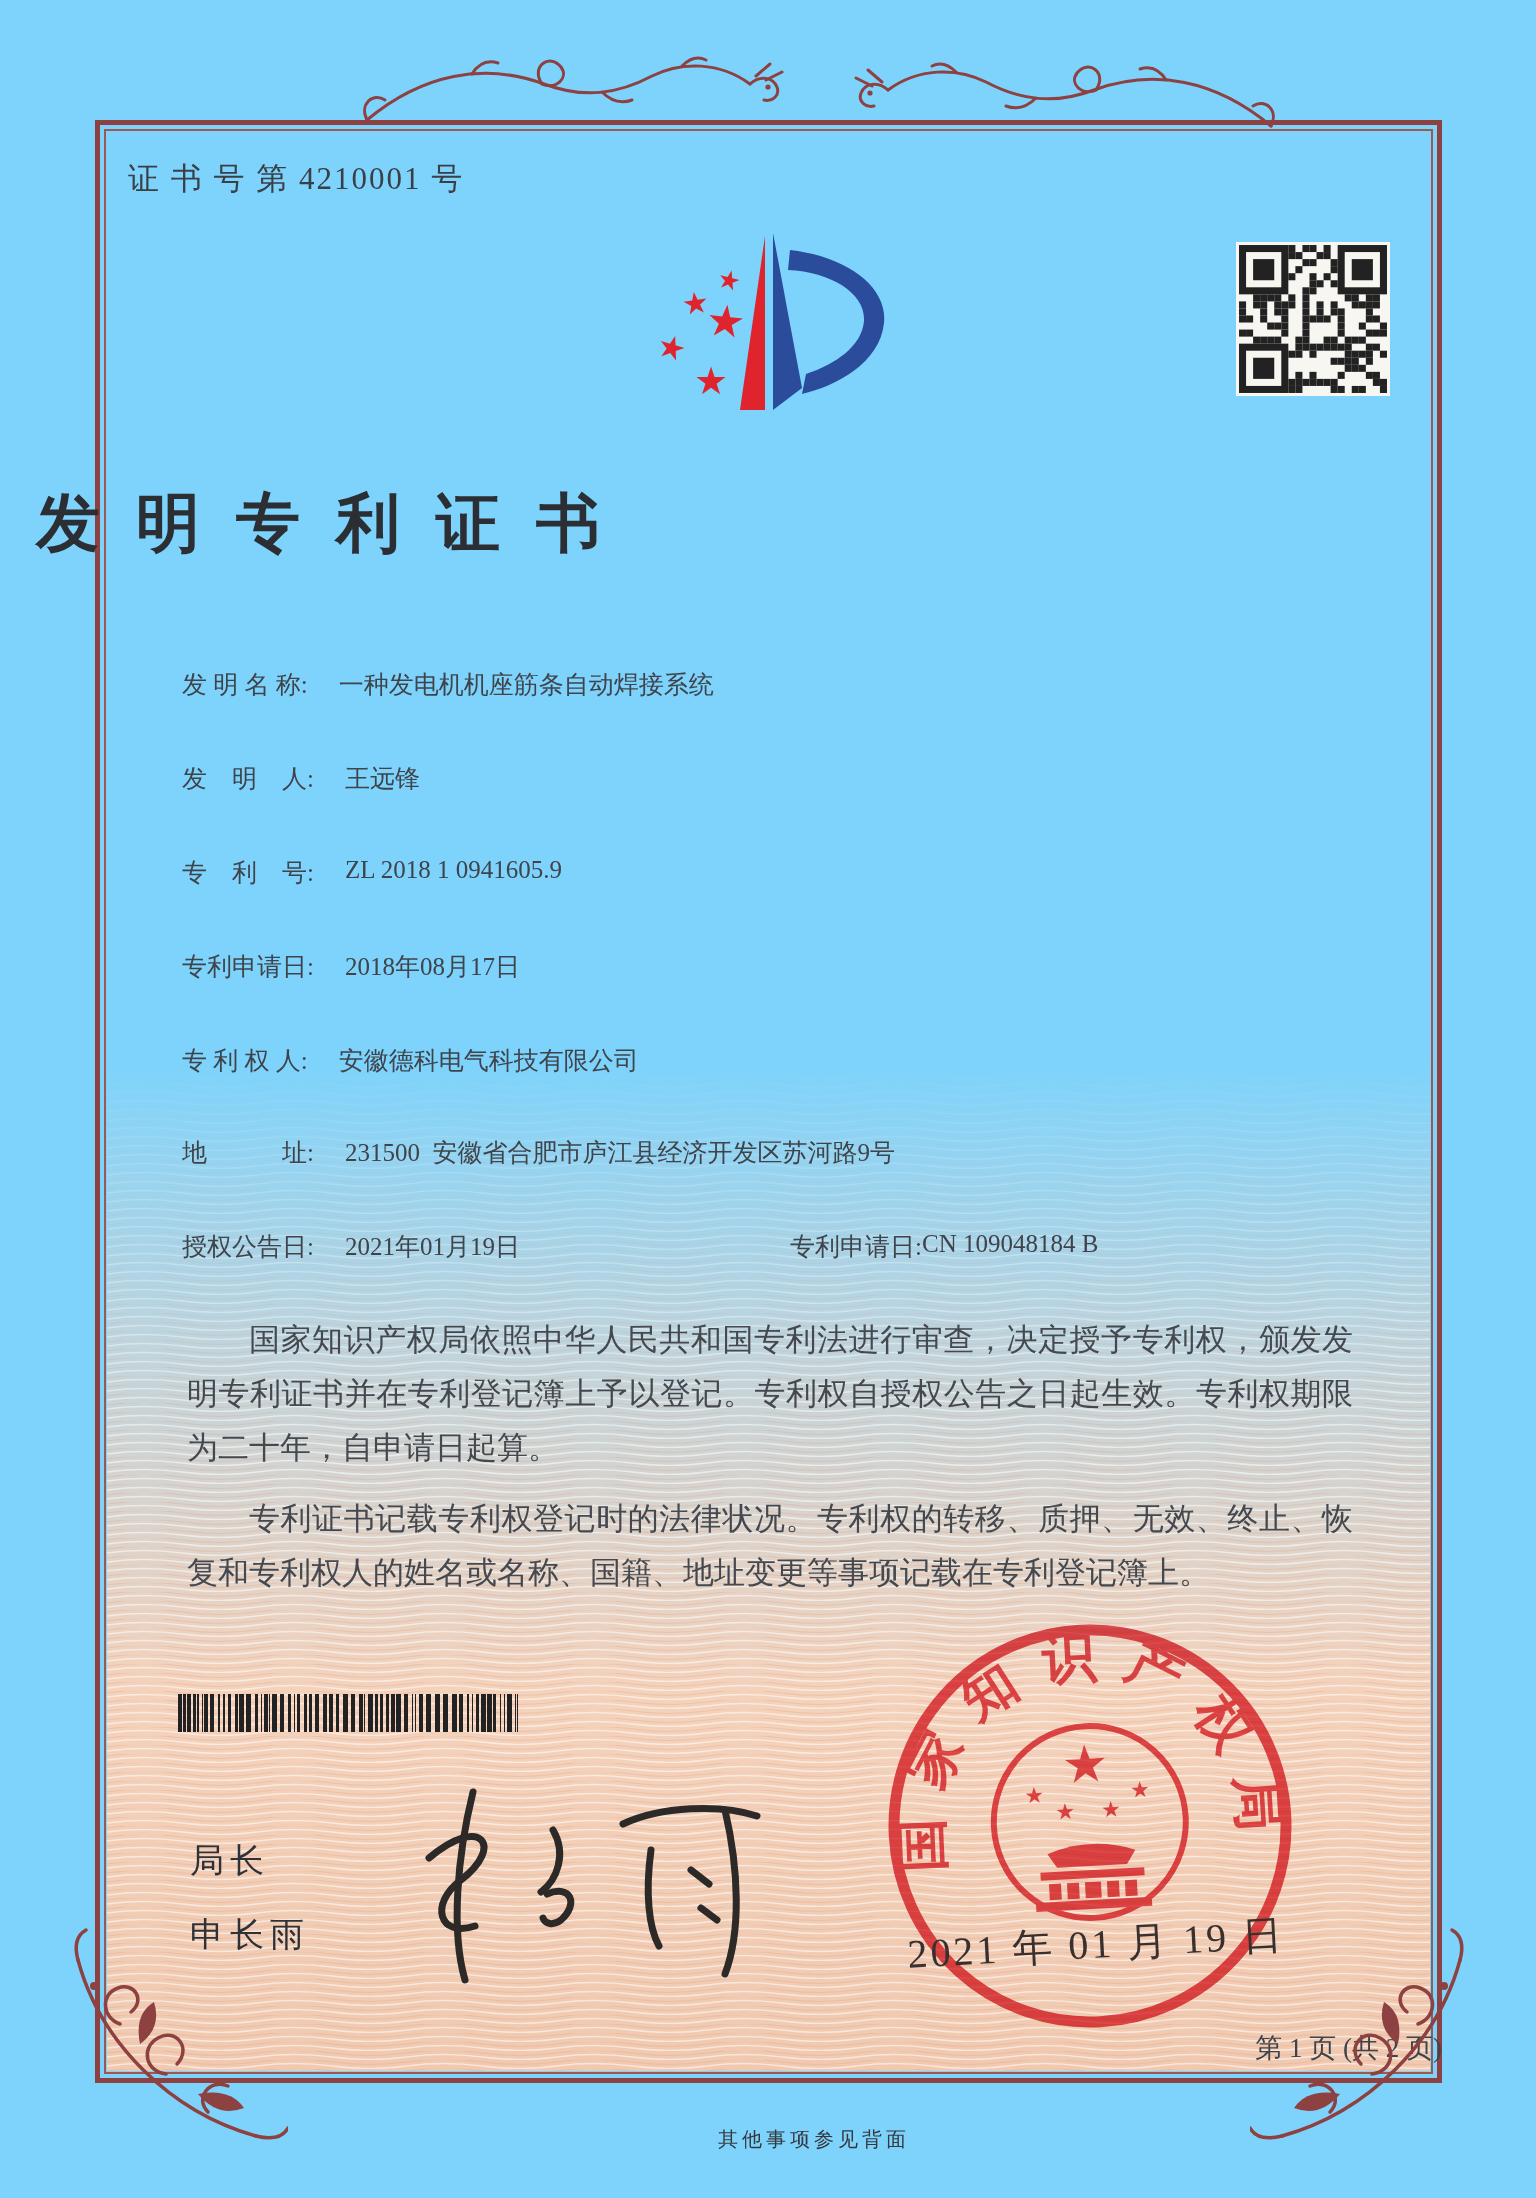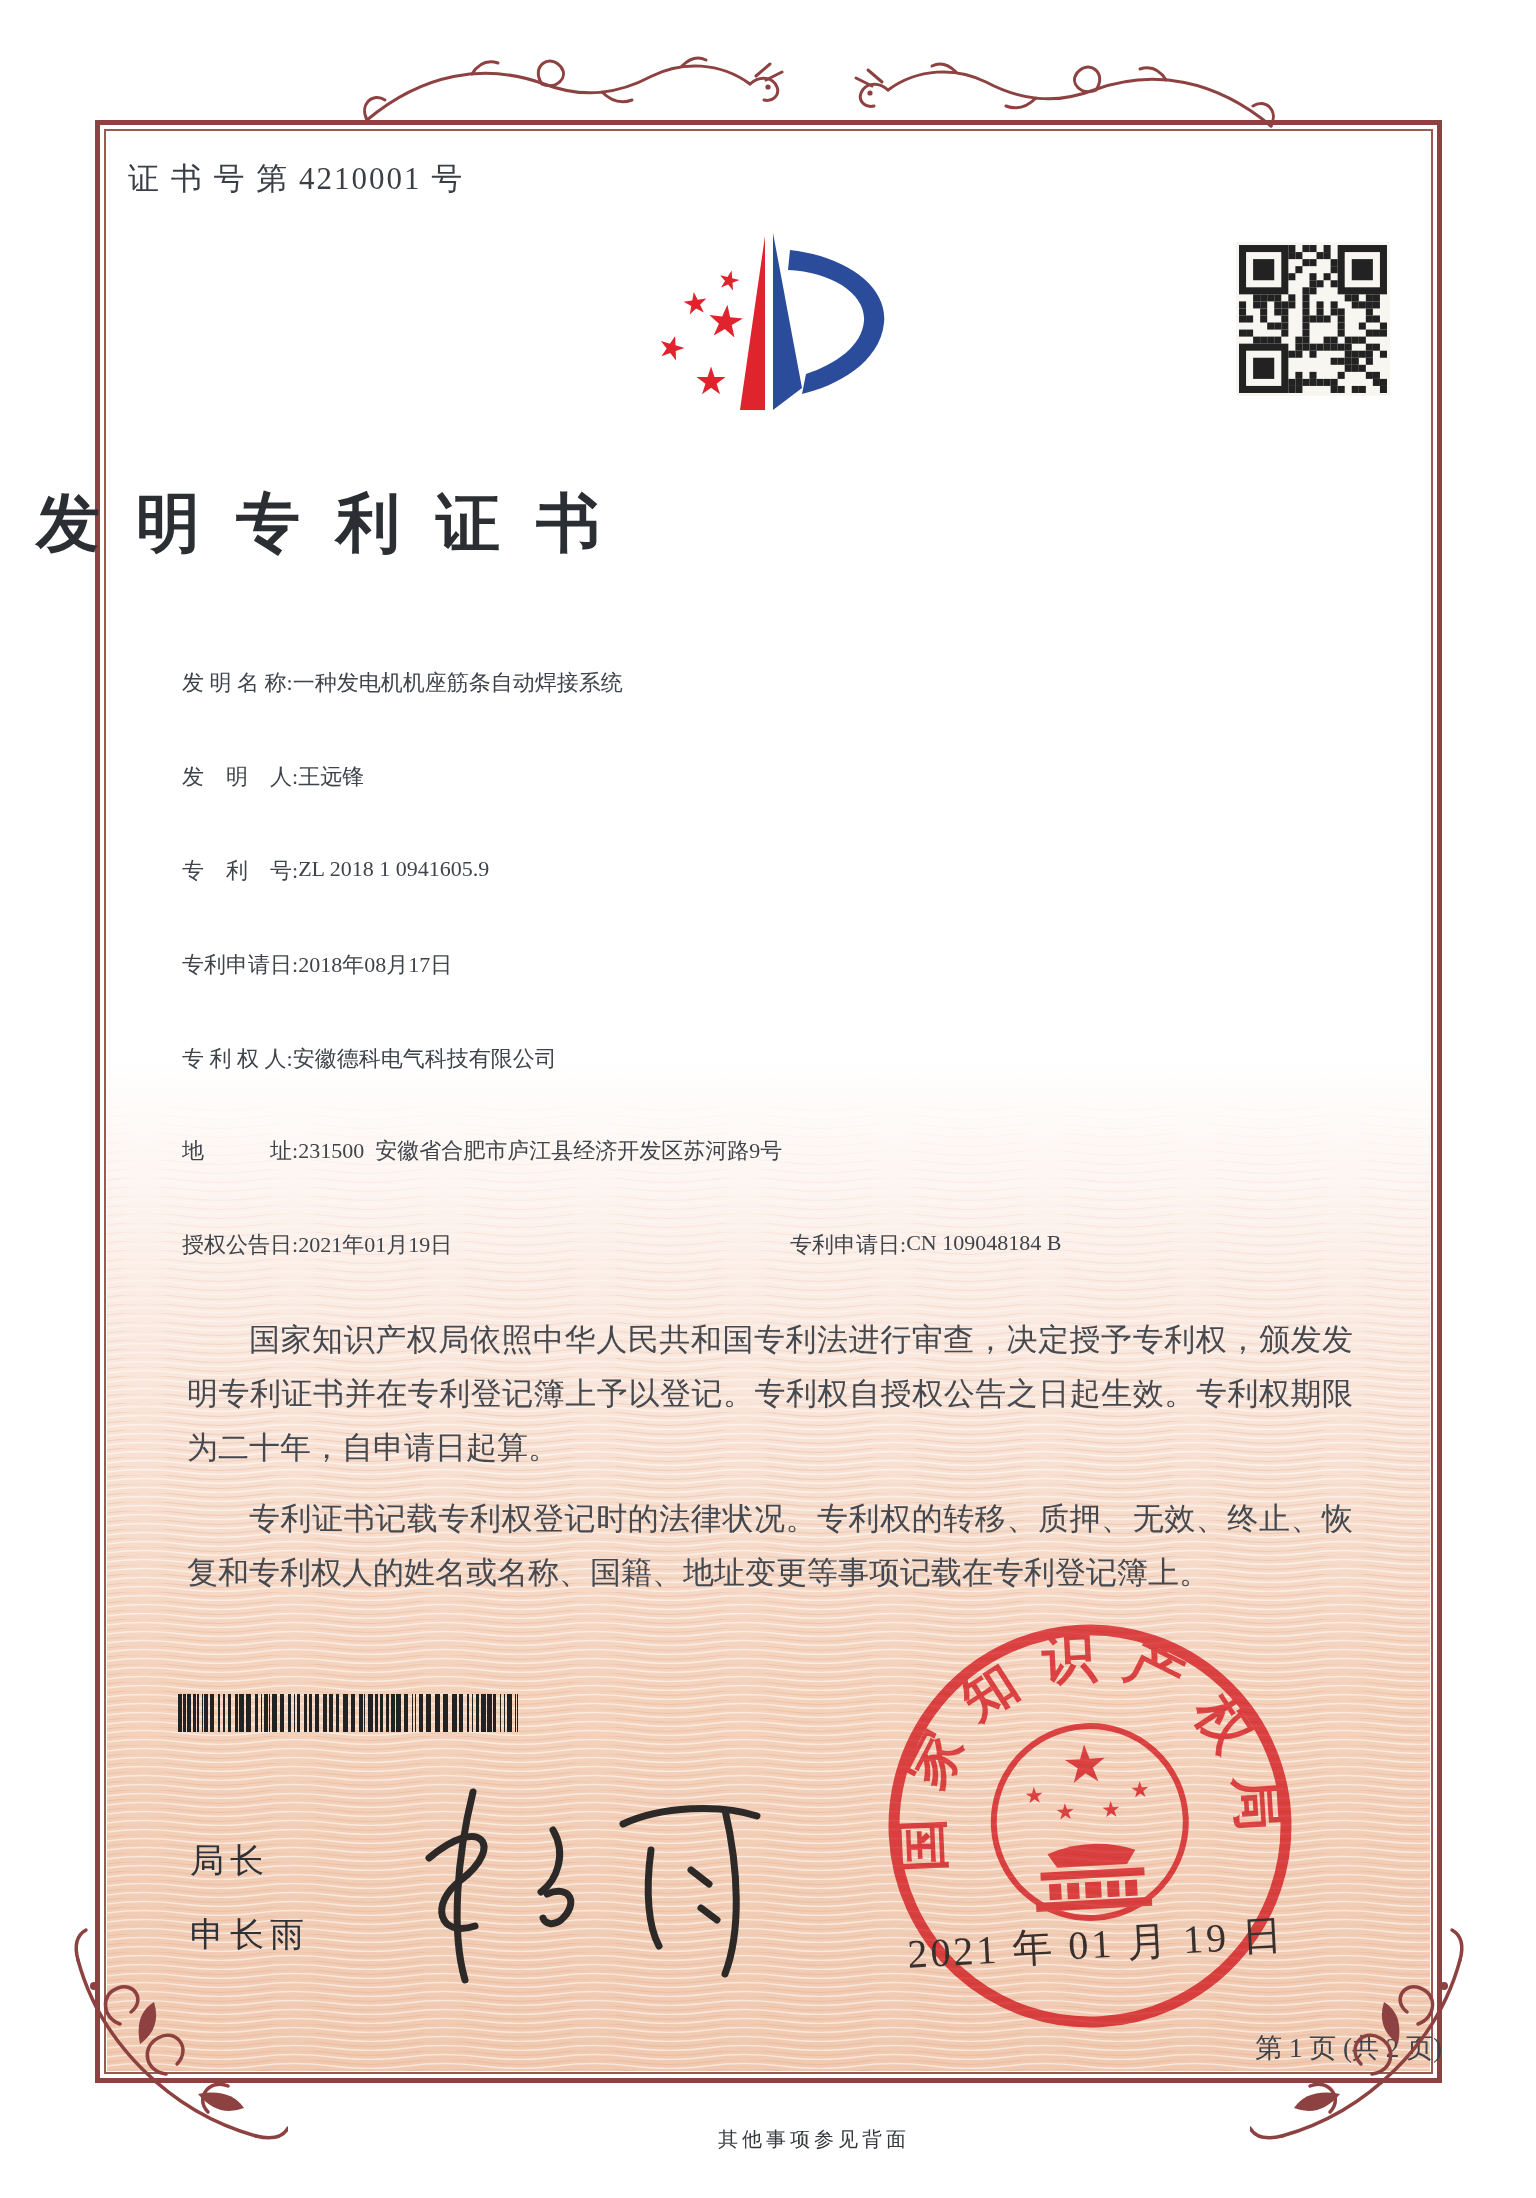--- a/index.html
+++ b/index.html
@@ -1,35 +1,35 @@
 <!DOCTYPE html>
 <html><head>
 <meta charset="utf-8">
 <style>
   html,body{margin:0;padding:0;background:#e8e8e4;}
   .page{
     position:relative;width:1536px;height:2198px;margin:0 auto;
-    background:#ffffff;overflow:hidden;
+    background:#7dd3fc;overflow:hidden;
     font-family:"Liberation Serif","DejaVu Serif",serif;color:#3f434a;
   }
   
   .frame{position:absolute;left:95px;top:120px;width:1337px;height:1953px;
     border:5px solid #8d4140;}
   .frame-inner{position:absolute;inset:4px;border:2px solid #9a5a52;}
   
   .pink{position:absolute;left:7px;right:7px;bottom:7px;height:1010px;
     background:linear-gradient(180deg,rgba(246,218,201,0) 0%,
       rgba(246,214,196,.55) 28%,#f4d2bc 62%,#f0c9b0 100%);}
   .pink svg{position:absolute;inset:0;width:100%;height:100%;}
   
   .abs{position:absolute;}
   .certno{left:128px;top:158px;font-size:31px;letter-spacing:2px;white-space:pre;color:#3a3e45;}
   .title{left:0;top:480px;width:100%;font-size:64px;font-weight:bold;
     letter-spacing:36px;text-indent:36px;color:#2b2e33;}
-  .row{left:182px;font-size:22px;display:flex;white-space:pre;color:#3f434a;}
+  .row{left:182px;font-size:25px;display:flex;white-space:pre;color:#3f434a;gap:31px;}
   .row .lbl{white-space:pre;}
   .row .val{white-space:pre;}
   .grant2{position:absolute;left:608px;top:0;display:flex;white-space:pre;}
   .paras{left:170px;top:1296px;width:1200px;font-size:31px;line-height:54px;
     text-align:justify;color:#45494f;}
   .paras p{margin:17px;text-indent:2em;}
   .director{left:190px;font-size:34px;letter-spacing:6px;color:#2e3136;}
   .pagenum{left:95px;top:2030px;width:1347px;text-align:right;font-size:27px;color:#3f434a;}
   .backnote{left:0;top:2126px;width:100%;text-align:center;font-size:20px;
     letter-spacing:4px;color:#34373c;padding-left:46px;}

